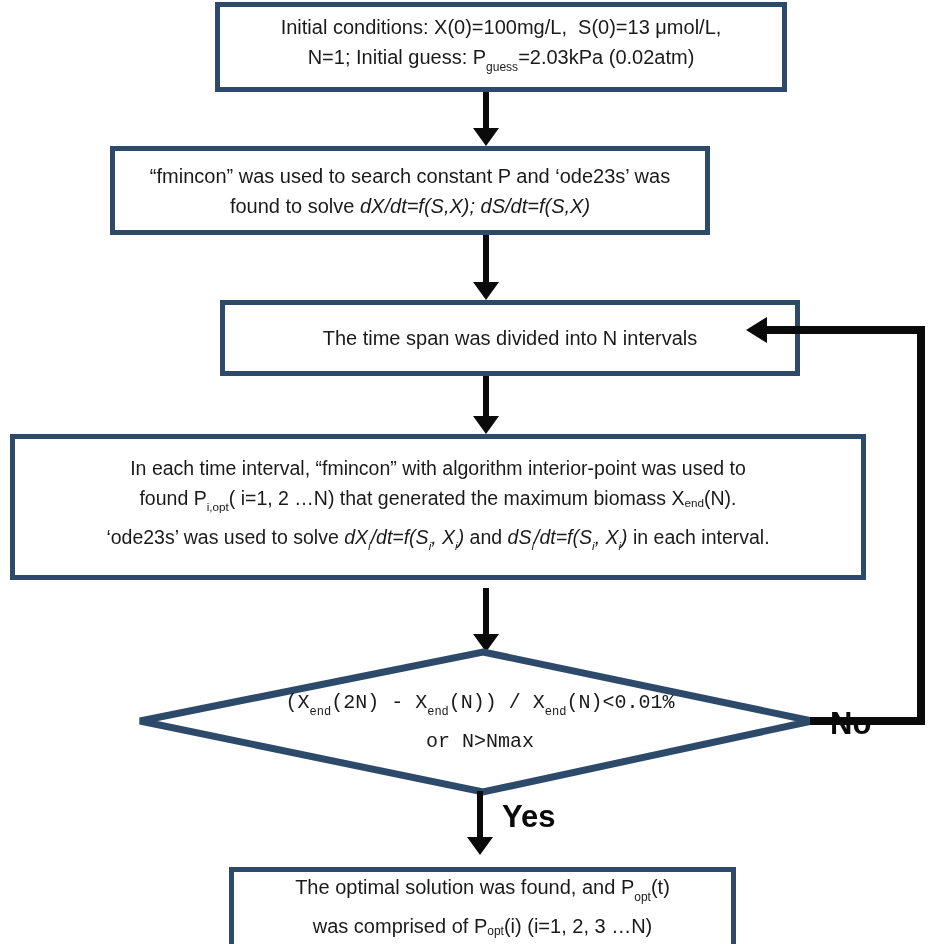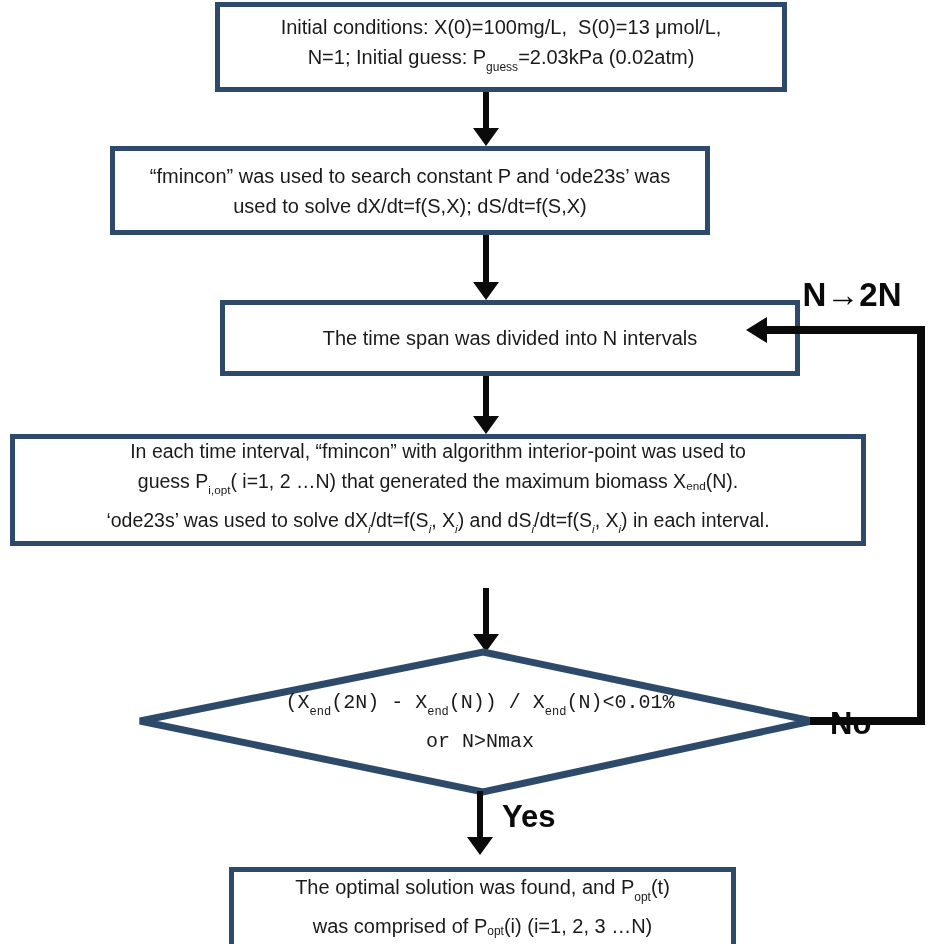--- a/index.html
+++ b/index.html
@@ -7,21 +7,21 @@
     position:relative;width:928px;height:944px;background:#ffffff;overflow:hidden;
     font-family:"Liberation Sans","DejaVu Sans",sans-serif;color:#1a1a1a;
   }
   .box{
     position:absolute;background:#ffffff;border:5px solid #2e4a6b;box-sizing:border-box;
     display:flex;flex-direction:column;justify-content:center;align-items:center;
     text-align:left;
   }
   .line{white-space:pre;line-height:30px;font-size:20px;}
   .small .line{font-size:19.5px;line-height:30px;}
-  .i{}
+  .i{font-style:italic;}
   .sub{font-size:0.6em;vertical-align:-0.15em;}
   .subd{font-size:0.6em;vertical-align:-0.55em;}
   .isubd{font-style:italic;font-size:0.6em;vertical-align:-0.55em;}
   
   .varrow{position:absolute;width:26px;}
   .varrow .vline{position:absolute;left:10px;top:0;width:6px;height:calc(100% - 18px);background:#0a0a0a;}
   .varrow .head{position:absolute;left:0;bottom:0;width:0;height:0;
     border-left:13px solid transparent;border-right:13px solid transparent;border-top:18px solid #0a0a0a;}
   
   .hseg{position:absolute;background:#0a0a0a;height:8px;}
@@ -44,42 +44,41 @@
     <div class="line"><span>N=1; Initial guess: P</span><span class="subd">guess</span><span>=2.03kPa (0.02atm)</span></div>
   </div>
 
   <div class="varrow" style="left:473px;top:92px;height:54px;">
     <div class="vline"></div>
     <div class="head"></div>
   </div>
 
   <div class="box" style="left:110px;top:146px;width:600px;height:89px;">
     <div class="line"><span>“fmincon” was used to search constant P and ‘ode23s’ was</span></div>
-    <div class="line"><span>used to solve </span><span class="i">dX/dt=f(S,X); dS/dt=f(S,X)</span></div>
+    <div class="line"><span>found to solve </span><span class="i">dX/dt=f(S,X); dS/dt=f(S,X)</span></div>
   </div>
 
   <div class="varrow" style="left:473px;top:235px;height:65px;">
     <div class="vline"></div>
     <div class="head"></div>
   </div>
 
   <div class="box" style="left:220px;top:300px;width:580px;height:76px;">
     <div class="line"><span>The time span was divided into N intervals</span></div>
   </div>
 
-  <div class="biglabel" style="left:778px;top:276px;width:148px;text-align:center;font-size:33px;">N→2N</div>
 
   <div class="varrow" style="left:473px;top:376px;height:58px;">
     <div class="vline"></div>
     <div class="head"></div>
   </div>
 
-  <div class="box small" style="left:10px;top:434px;width:856px;height:112px;">
+  <div class="box small" style="left:10px;top:434px;width:856px;height:146px;">
     <div class="line"><span>In each time interval, “fmincon” with algorithm interior-point was used to</span></div>
-    <div class="line"><span>guess P</span><span class="subd">i,opt</span><span>( i=1, 2 …N) that generated the maximum biomass X</span><span class="sub">end</span><span>(N).</span></div>
+    <div class="line"><span>found P</span><span class="subd">i,opt</span><span>( i=1, 2 …N) that generated the maximum biomass X</span><span class="sub">end</span><span>(N).</span></div>
     <div class="line"><span>‘ode23s’ was used to solve </span><span class="i">dX</span><span class="isubd">i</span><span class="i">/dt=f(S</span><span class="isubd">i</span><span class="i">, X</span><span class="isubd">i</span><span class="i">)</span><span> and </span><span class="i">dS</span><span class="isubd">i</span><span class="i">/dt=f(S</span><span class="isubd">i</span><span class="i">, X</span><span class="isubd">i</span><span class="i">)</span><span> in each interval.</span></div>
   </div>
 
   <div class="varrow" style="left:473px;top:588px;height:64px;">
     <div class="vline"></div>
     <div class="head"></div>
   </div>
 
   <svg class="dia-svg" width="692" height="156" viewBox="0 0 692 156">
     <polygon points="353,8 682,77 353,148 10,77" fill="#ffffff" stroke="#2e4a6b" stroke-width="7" stroke-linejoin="miter"></polygon>

